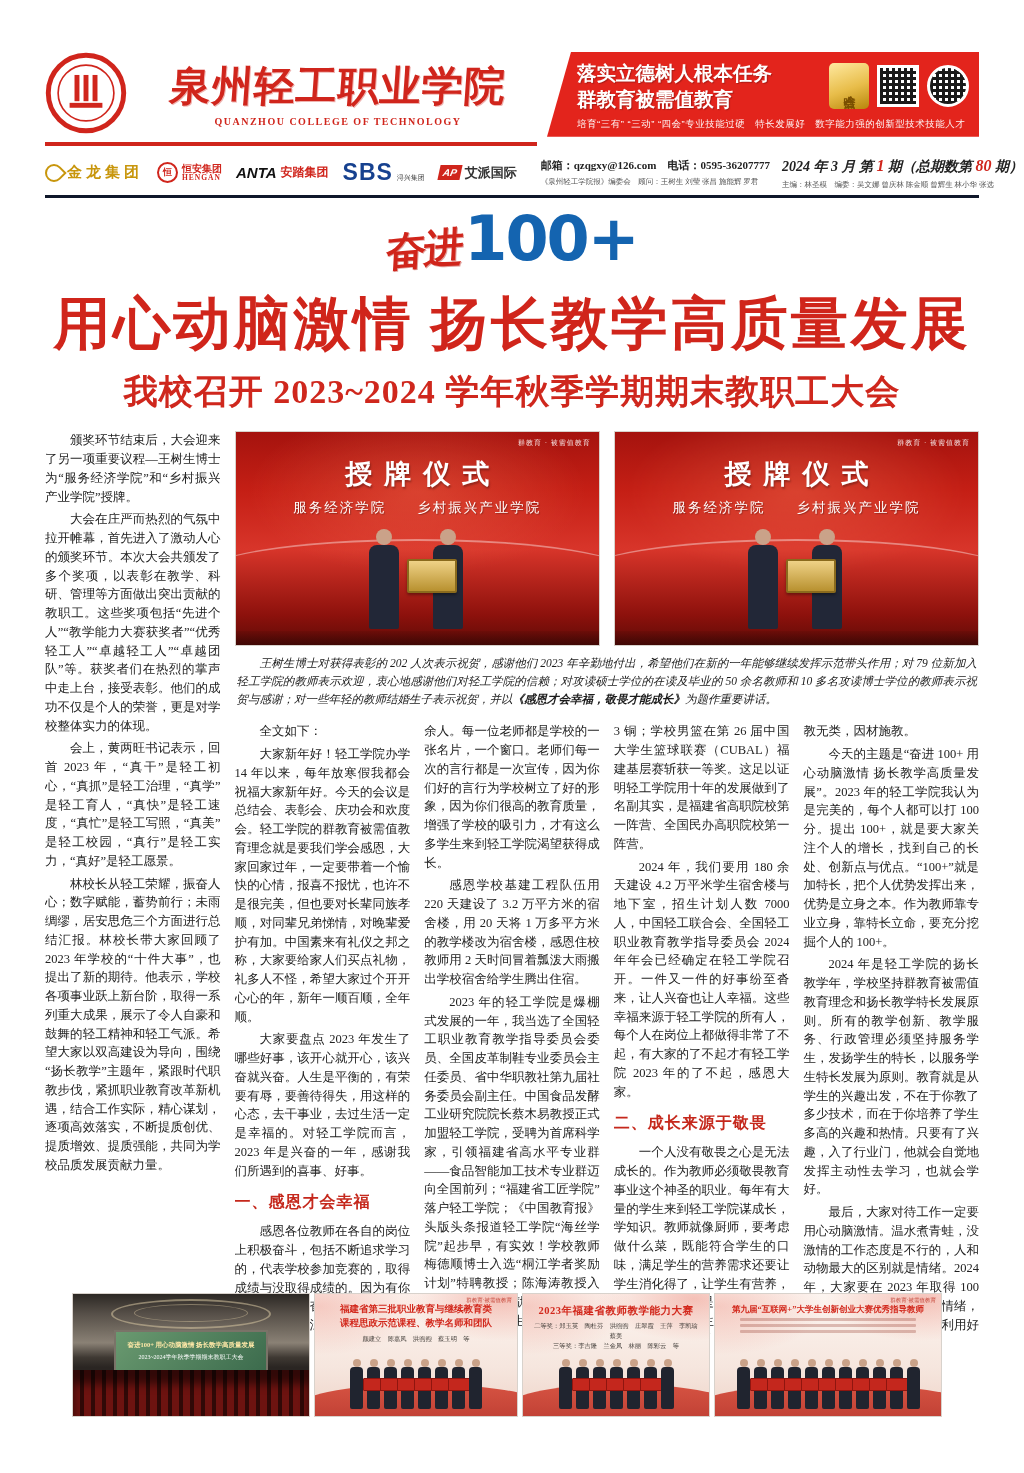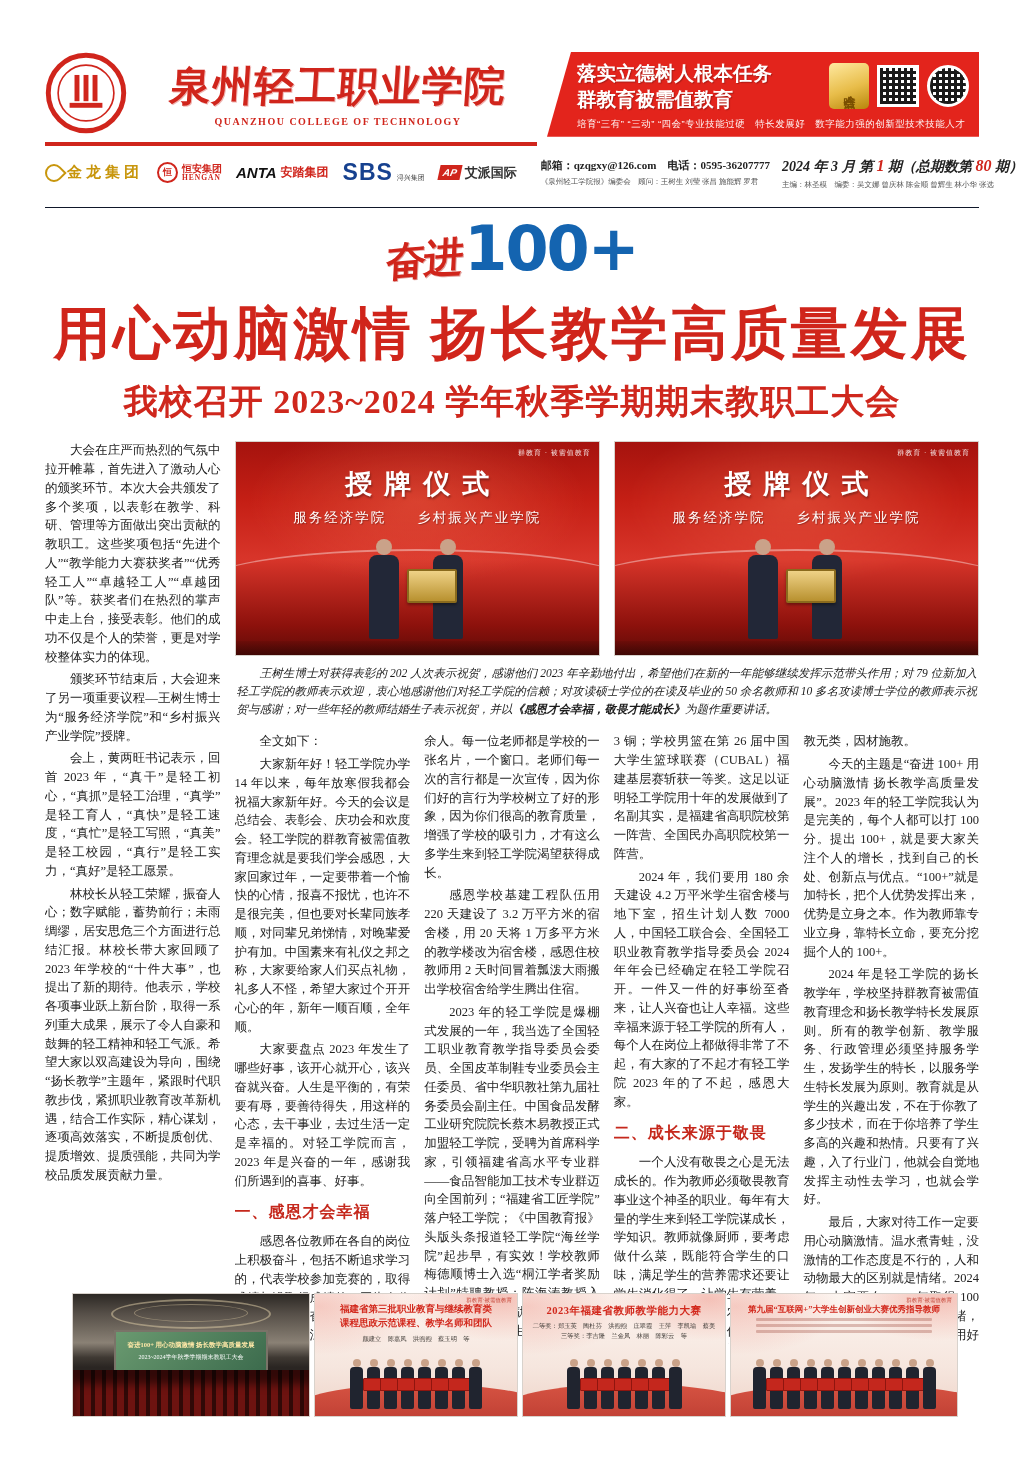--- a/index.html
+++ b/index.html
@@ -22,21 +22,21 @@
               color:#7a4f00;font-weight:bold;font-size:12px;display:flex;align-items:center;justify-content:center;
               text-align:center;line-height:1.1;writing-mode:vertical-rl;}
   .qr{flex:0 0 auto;width:42px;height:42px;background:
       repeating-linear-gradient(0deg,#1a1a1a 0 3px,transparent 3px 6px),
       repeating-linear-gradient(90deg,#1a1a1a 0 3px,#fff 3px 6px);
       border:3px solid #fff;box-sizing:border-box;}
   .qr.round{border-radius:50%;}
   .banner-slogan{font-size:9.5px;letter-spacing:.5px;padding:5px 0 6px 0;white-space:nowrap;
                  font-family:"Liberation Sans",sans-serif;opacity:.95;}
   
-  .infobar{display:flex;align-items:center;gap:12px;margin:6px 45px 0 45px;padding:4px 0 18px 0;border-bottom:1px solid #0f172a;}
+  .infobar{display:flex;align-items:center;gap:12px;margin:6px 45px 0 45px;padding:4px 0 6px 0;border-bottom:3px solid #0f172a;}
   .sponsors{display:flex;align-items:center;gap:14px;flex:0 0 auto;}
   .sp{display:flex;align-items:center;gap:4px;white-space:nowrap;}
   .sp-jinlong{color:#c8960c;font-weight:bold;font-size:15px;letter-spacing:4px;}
   .sp-dragon{display:inline-block;width:14px;height:14px;border:2px solid #c8960c;border-radius:50% 0 50% 50%;transform:rotate(45deg);}
   .hengan-circle{width:17px;height:17px;border:2px solid #d0251c;border-radius:50%;color:#d0251c;font-size:9px;display:flex;align-items:center;justify-content:center;font-weight:bold;}
   .hengan-txt{display:flex;flex-direction:column;line-height:1;color:#d0251c;font-weight:bold;}
   .hengan-cn{font-size:10px;} .hengan-en{font-size:7.5px;letter-spacing:1px;}
   .anta-en{font-family:"Liberation Sans",sans-serif;font-weight:bold;font-style:italic;font-size:15px;color:#111;}
   .anta-cn{color:#d0251c;font-size:12px;font-weight:bold;}
   .sbs-en{font-family:"Liberation Sans",sans-serif;font-weight:bold;font-size:23px;color:#16418f;letter-spacing:1px;}
@@ -102,21 +102,21 @@
   .hall .scr2{color:#fff;font-size:6px;white-space:nowrap;}
   .hall .seats{position:absolute;bottom:0;left:0;right:0;height:46px;
                background:repeating-linear-gradient(90deg,#6d1310 0 7px,#300907 7px 11px);
                box-shadow:inset 0 14px 10px rgba(0,0,0,.55);}
   .stagephoto{background:
       radial-gradient(140px 60px at 92% 4%,rgba(225,60,40,.28),transparent 70%),
       radial-gradient(150px 70px at 2% 10%,rgba(225,60,40,.22),transparent 70%),
       linear-gradient(180deg,#fcf5f0 0%,#f6e6de 60%,#eed4c9 100%);}
   .stagephoto::after{content:"";position:absolute;bottom:-26px;left:-12%;width:124%;height:58px;
       background:linear-gradient(#d13a28,#a81a12);border-radius:100% 100% 0 0/95% 70% 0 0;opacity:.85;}
-  .bp2{width:204px;} .bp3{width:204px;} .bp4{width:228px;}
+  .bp2{width:204px;} .bp3{width:188px;} .bp4{width:228px;}
   .btag{position:absolute;top:3px;right:5px;font-size:5.5px;color:#c5473a;z-index:2;}
   .btitle{position:relative;z-index:2;margin:9px 6px 0 6px;text-align:center;color:#d2281c;font-weight:bold;line-height:1.45;}
   .bp2 .btitle{font-size:9.5px;} .bp3 .btitle{font-size:10.5px;letter-spacing:.5px;} .bp4 .btitle{font-size:8.5px;}
   .bnames{position:relative;z-index:2;margin:3px 8px 0 8px;text-align:center;color:#45403c;font-size:6.3px;line-height:1.6;}
   .blurline{position:relative;z-index:2;width:78%;height:3px;margin:3px auto 0 auto;background:rgba(150,60,45,.3);border-radius:1px;}
   .people{position:absolute;bottom:7px;left:0;right:0;display:flex;justify-content:center;align-items:flex-end;z-index:3;}
   .figure{flex:0 0 auto;width:13px;height:42px;margin:0 2px;background:#20242f;border-radius:4px 4px 2px 2px;position:relative;}
   .figure::before{content:"";position:absolute;top:-8px;left:3px;width:8px;height:8px;border-radius:50%;background:#c9a289;}
   .figure.plq::after{content:"";position:absolute;top:11px;left:-4px;width:20px;height:11px;background:#c4271d;border:1px solid #8f150f;border-radius:1px;}
 </style>
@@ -198,22 +198,22 @@
     <div class="slogan">
       <span class="slogan-cn">奋进</span>
       <span class="slogan-num">100+</span>
     </div>
     <div class="head-main">用心动脑激情 扬长教学高质量发展</div>
     <div class="head-sub">我校召开 2023~2024 学年秋季学期期末教职工大会</div>
   </div>
 
   <div class="article">
     <div class="txtcol colA">
+        <p>颁奖环节结束后，大会迎来了另一项重要议程—王树生博士为“服务经济学院”和“乡村振兴产业学院”授牌。</p>
         <p>大会在庄严而热烈的气氛中拉开帷幕，首先进入了激动人心的颁奖环节。本次大会共颁发了多个奖项，以表彰在教学、科研、管理等方面做出突出贡献的教职工。这些奖项包括“先进个人”“教学能力大赛获奖者”“优秀轻工人”“卓越轻工人”“卓越团队”等。获奖者们在热烈的掌声中走上台，接受表彰。他们的成功不仅是个人的荣誉，更是对学校整体实力的体现。</p>
-        <p>颁奖环节结束后，大会迎来了另一项重要议程—王树生博士为“服务经济学院”和“乡村振兴产业学院”授牌。</p>
         <p>会上，黄两旺书记表示，回首 2023 年，“真干”是轻工初心，“真抓”是轻工治理，“真学”是轻工育人，“真快”是轻工速度，“真忙”是轻工写照，“真美”是轻工校园，“真行”是轻工实力，“真好”是轻工愿景。</p>
         <p>林校长从轻工荣耀，振奋人心；数字赋能，蓄势前行；未雨绸缪，居安思危三个方面进行总结汇报。林校长带大家回顾了 2023 年学校的“十件大事”，也提出了新的期待。他表示，学校各项事业跃上新台阶，取得一系列重大成果，展示了令人自豪和鼓舞的轻工精神和轻工气派。希望大家以双高建设为导向，围绕“扬长教学”主题年，紧跟时代职教步伐，紧抓职业教育改革新机遇，结合工作实际，精心谋划，逐项高效落实，不断提质创优、提质增效、提质强能，共同为学校品质发展贡献力量。</p>
       </div>
 
     <div class="cphoto p1">
       <div class="tag">群教育 · 被需值教育</div>
       <div class="ctitle">授牌仪式</div>
       <div class="corgs">服务经济学院　　乡村振兴产业学院</div>
       <div class="swoosh"></div>
       <div class="cfig l"></div>

